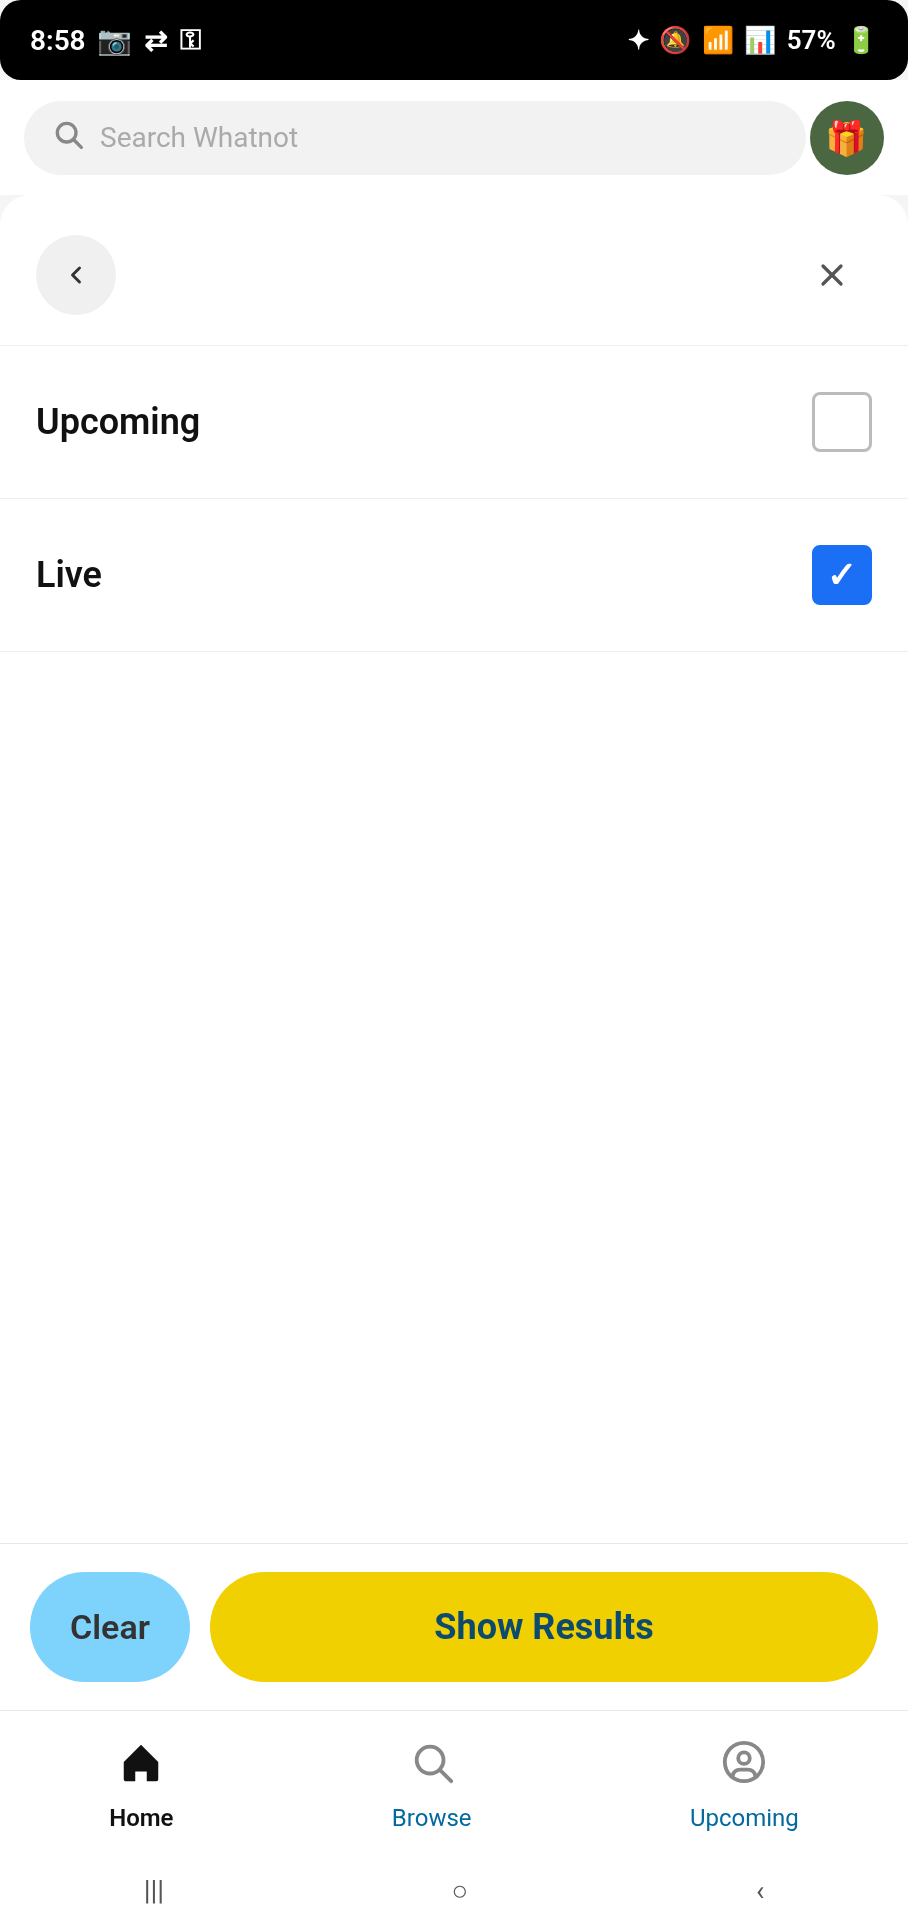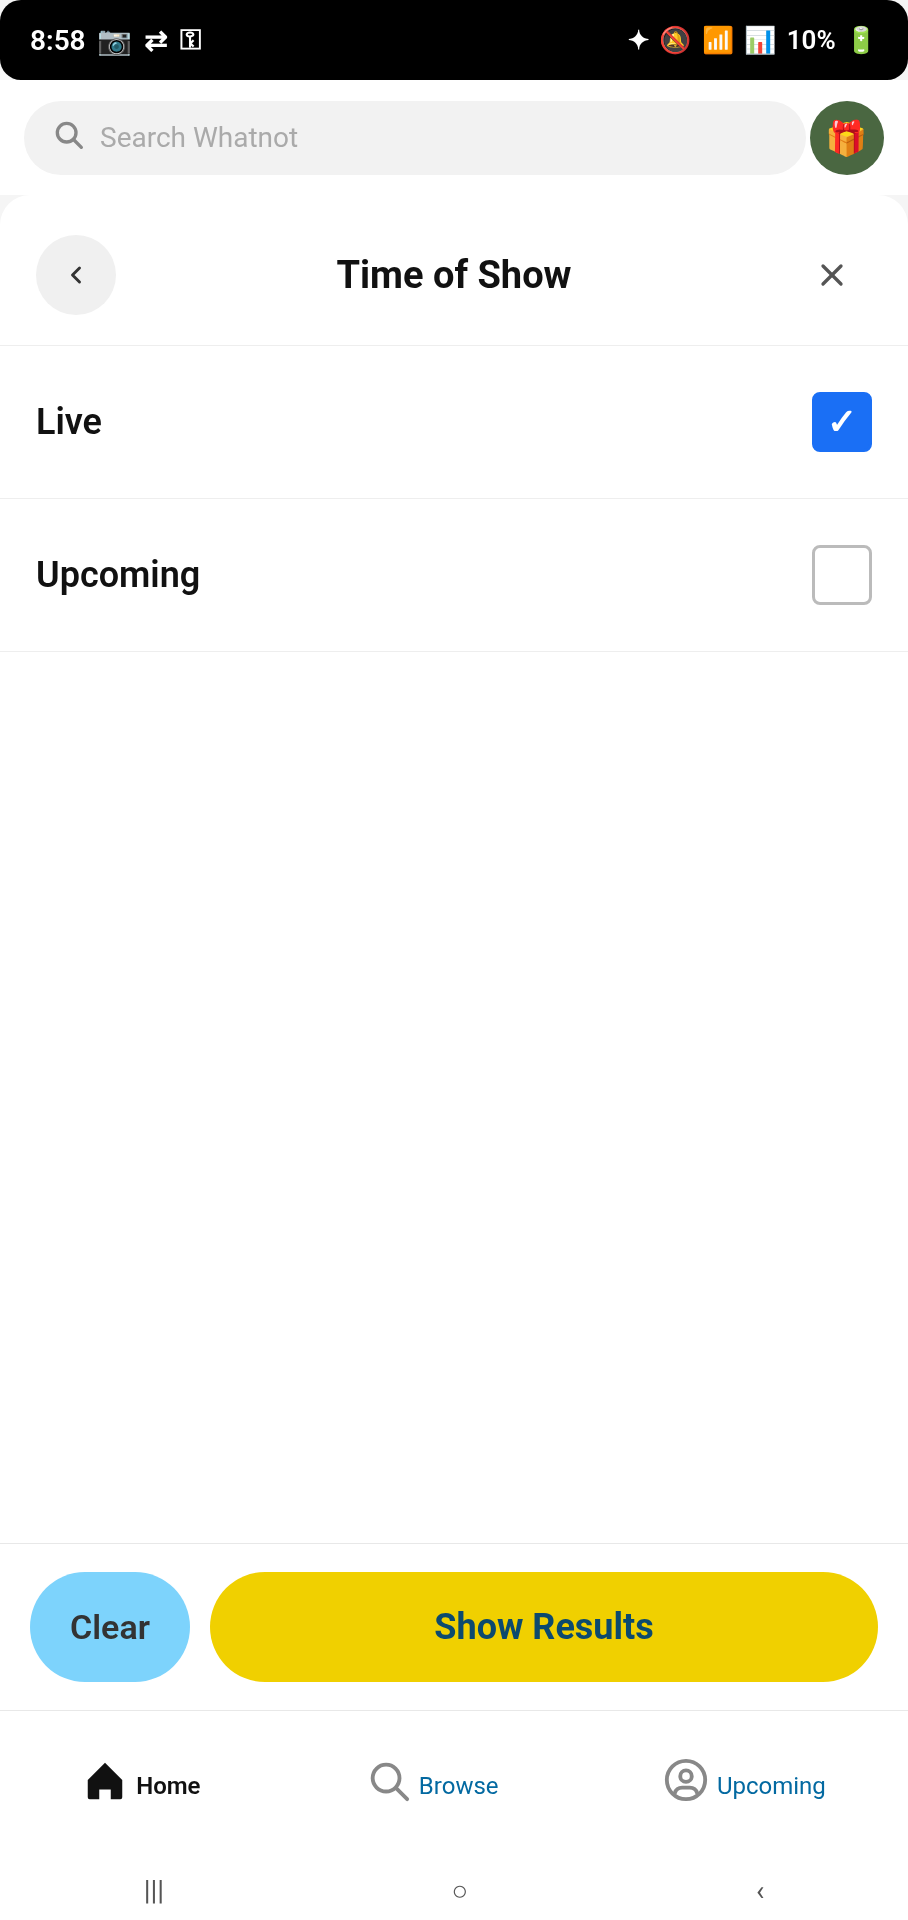--- a/index.html
+++ b/index.html
@@ -225,21 +225,21 @@
       width: 100%;
       height: 150px;
       background: #fff;
       border-top: 1px solid #e8e8e8;
       display: flex;
       align-items: center;
       justify-content: space-around;
     }
     .nav-item {
       display: flex;
-      flex-direction: row;
+      flex-direction: column;
       align-items: center;
       gap: 8px;
       cursor: pointer;
     }
     .nav-icon {
       font-size: 46px;
     }
     .nav-label {
       font-size: 24px;
       color: #0369a1;
@@ -275,21 +275,21 @@
     <span>8:58</span>
     <span>📷</span>
     <span>⇄</span>
     <span>⚿</span>
   </div>
   <div class="status-bar-right">
     <span>✦</span>
     <span>🔕</span>
     <span>📶</span>
     <span>📊</span>
-    <span>10%</span>
+    <span>57%</span>
     <span>🔋</span>
   </div>
 </div>
 
 <div class="header-bar">
   <div class="search-box">
     <div class="search-icon-wrap">
       <svg width="32" height="32" viewBox="0 0 24 24" fill="none" stroke="#888" stroke-width="2.5" stroke-linecap="round">
         <circle cx="11" cy="11" r="7"></circle>
         <line x1="16.5" y1="16.5" x2="22" y2="22"></line>
@@ -303,39 +303,38 @@
 </div>
 
 <div class="modal-panel">
 
   <div class="modal-header">
     <div class="back-btn">
       <svg width="28" height="28" viewBox="0 0 24 24" fill="none" stroke="#333" stroke-width="2.5" stroke-linecap="round" stroke-linejoin="round">
         <polyline points="15 18 9 12 15 6"></polyline>
       </svg>
     </div>
-    <span class="modal-title">Time of Show</span>
     <div class="close-btn">
       <svg width="36" height="36" viewBox="0 0 24 24" fill="none" stroke="#555" stroke-width="2.2" stroke-linecap="round">
         <line x1="18" y1="6" x2="6" y2="18"></line>
         <line x1="6" y1="6" x2="18" y2="18"></line>
       </svg>
     </div>
   </div>
 
   <div class="filter-option">
+    <span class="filter-label">Upcoming</span>
+    <div class="checkbox checkbox-unchecked">
+    </div>
+  </div>
+
+  <div class="filter-option">
     <span class="filter-label">Live</span>
     <div class="checkbox checkbox-checked">
       <span class="checkmark">✓</span>
-    </div>
-  </div>
-
-  <div class="filter-option">
-    <span class="filter-label">Upcoming</span>
-    <div class="checkbox checkbox-unchecked">
     </div>
   </div>
 
 </div>
 
 <div class="bottom-action-bar">
   <div class="clear-btn">
     <span>Clear</span>
   </div>
   <div class="show-results-btn">

